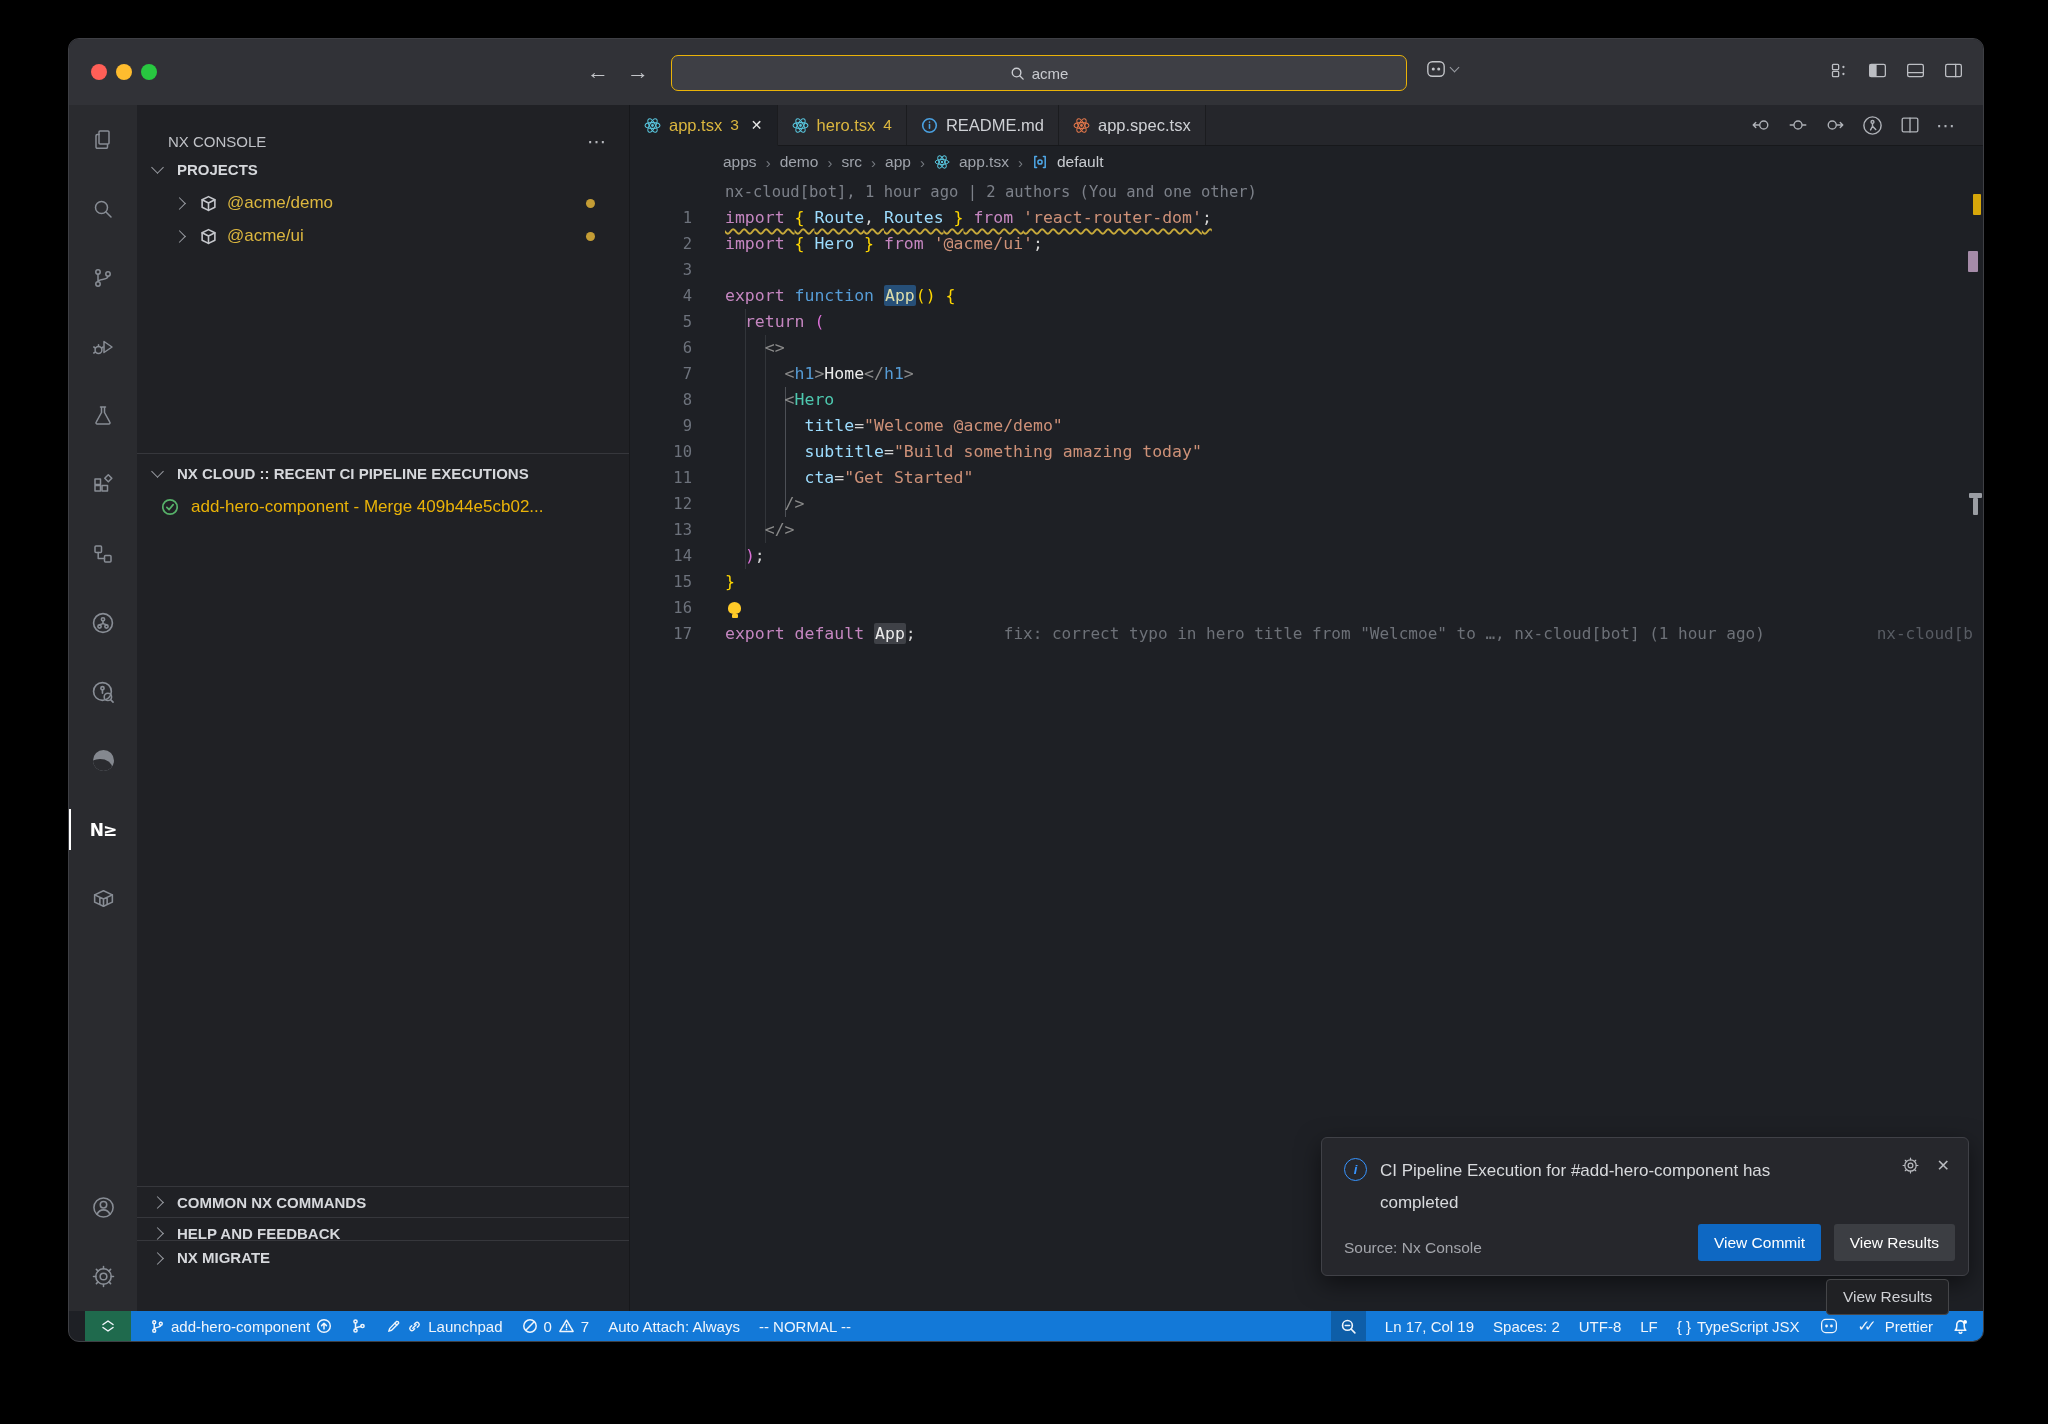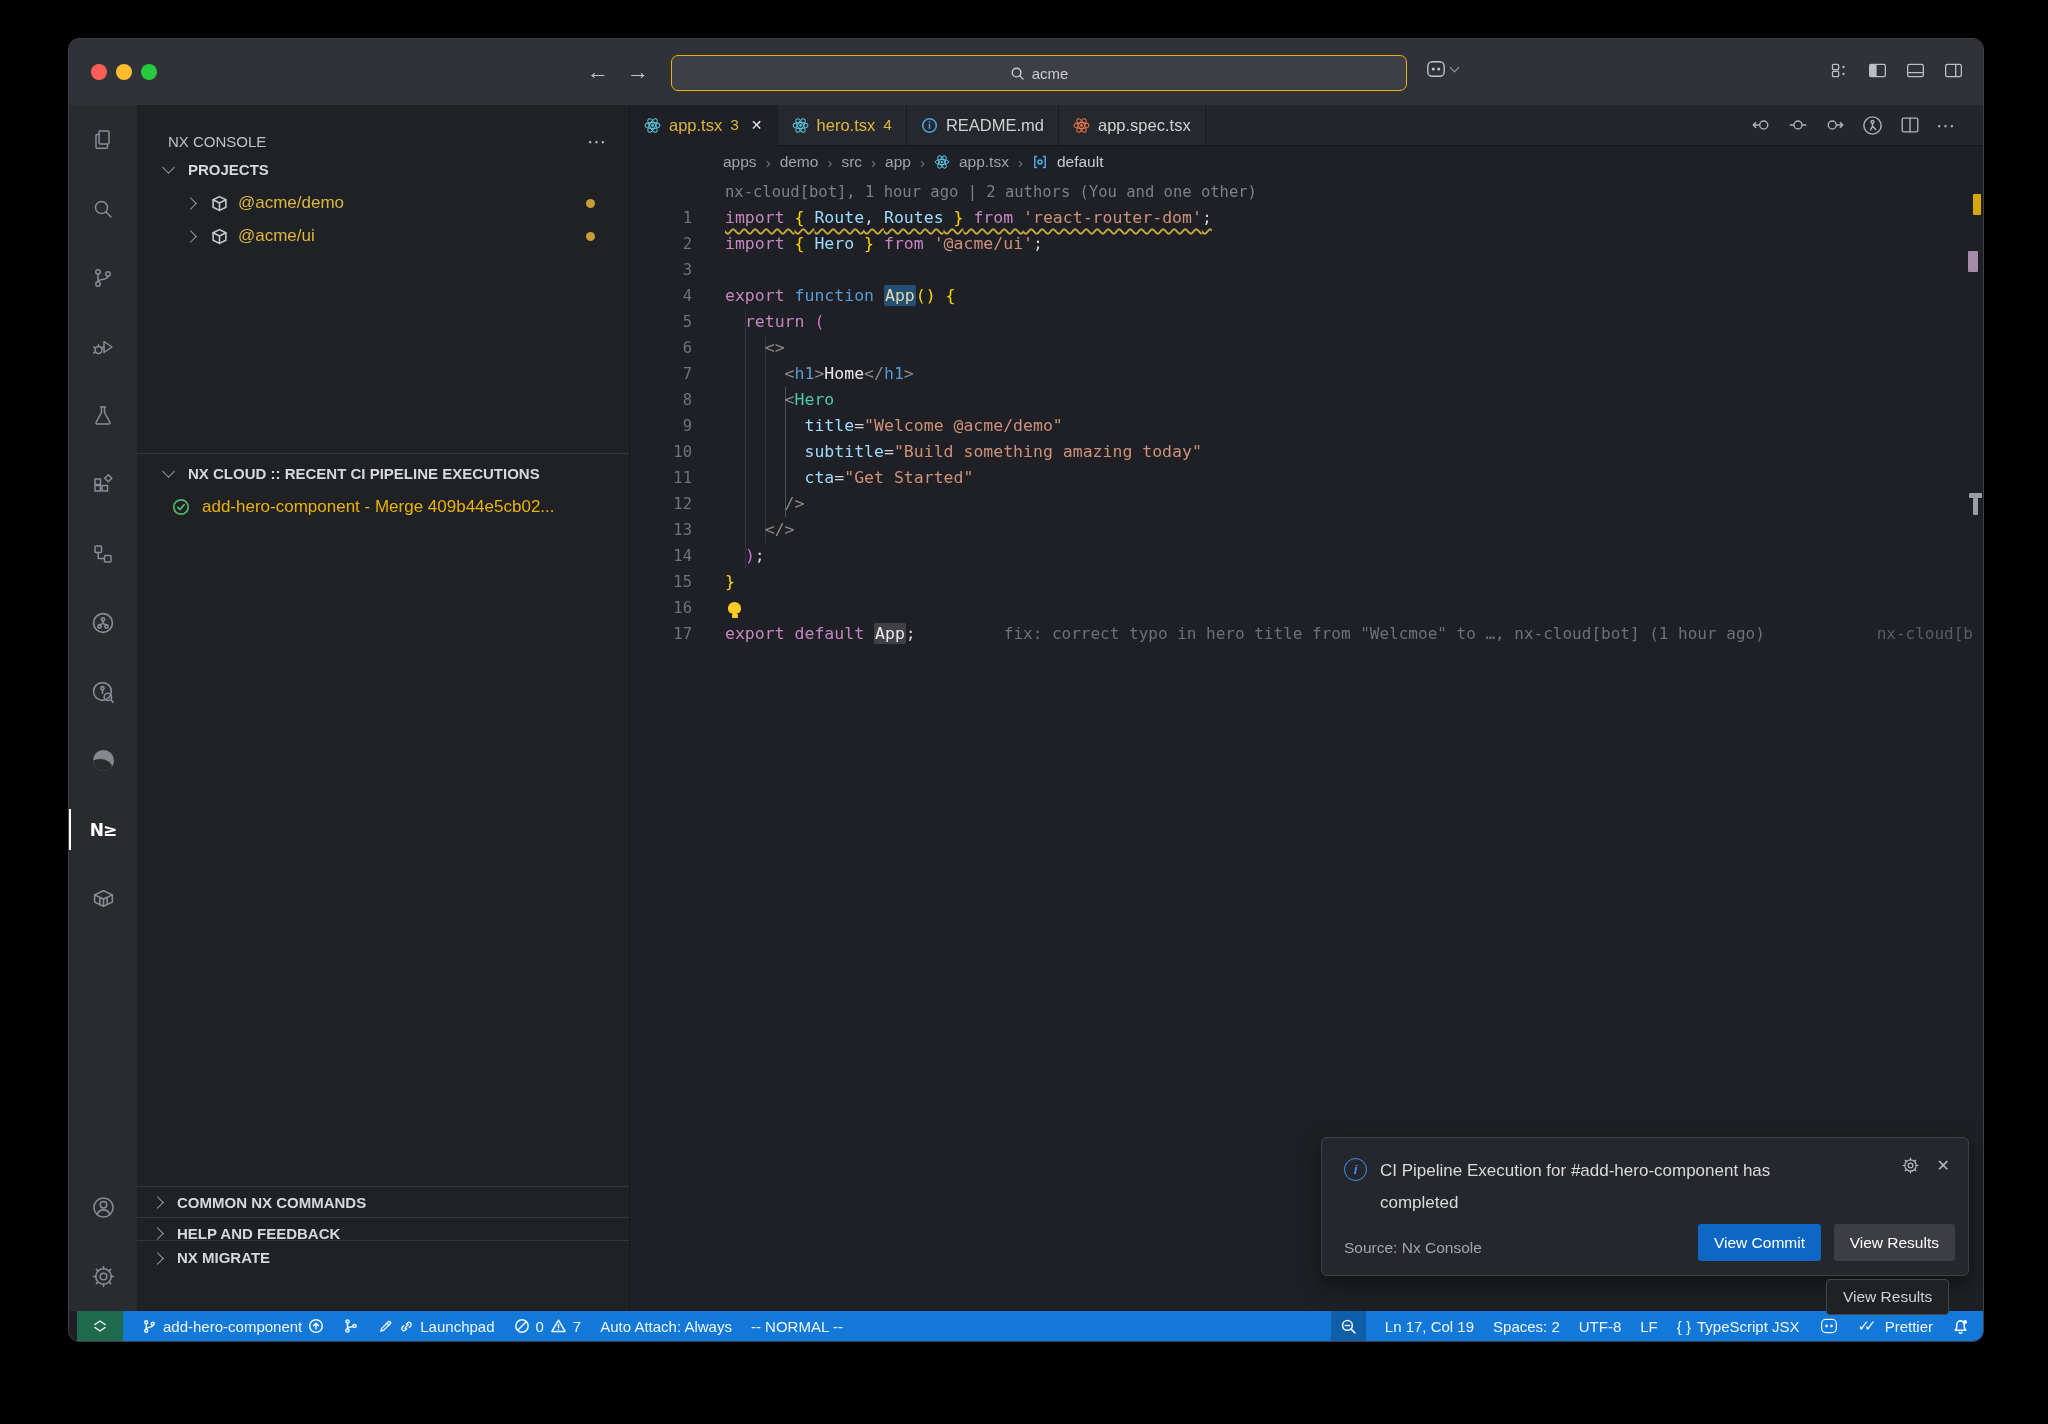--- a/index.html
+++ b/index.html
@@ -26,21 +26,21 @@
   .abitem.active::before{content:"";position:absolute;left:0;top:14px;bottom:14px;width:2px;background:#fff}
   .ab-bottom{position:absolute;bottom:0;left:0;display:flex;flex-direction:column;align-items:center}
   .nxlogo{font-weight:800;font-size:17px;letter-spacing:-1px;font-family:"DejaVu Sans",sans-serif}
   .edge-swirl{width:21px;height:21px;border-radius:50%;background:#84888f;position:relative;overflow:hidden}
   .edge-swirl::after{content:"";position:absolute;left:-5px;top:9px;width:24px;height:17px;border-radius:50%;background:#2a2b2f}
   
   .sidebar{width:492px;background:#202125;flex:none;position:relative;border-right:1px solid #17181b;color:#c7c9ce}
   .sb-title{position:absolute;left:0;right:0;top:16px;height:40px;display:flex;align-items:center;
     padding:0 22px 0 31px;font-size:15px;color:#bfc1c6;justify-content:space-between}
   .sb-more{font-size:19px;color:#b6b8bd;letter-spacing:1px}
-  .sb-row{position:absolute;left:11px;right:0;height:32px;display:flex;align-items:center;font-size:17px}
+  .sb-row{position:absolute;left:0;right:0;height:32px;display:flex;align-items:center;font-size:17px}
   .sb-head{font-weight:bold;font-size:15px;color:#d6d8dc}
   .chev{width:8px;height:8px;border-right:1.6px solid #9a9da3;border-bottom:1.6px solid #9a9da3;flex:none}
   .chev.down{transform:rotate(45deg);margin-top:-4px}
   .chev.right{transform:rotate(-45deg)}
   .gold{color:#dcb73f}
   .dot{width:9px;height:9px;border-radius:50%;background:#c49d35;position:absolute;right:34px}
   .sb-divider{position:absolute;left:0;right:0;height:1px;background:#36373c}
   .sb-bottomrow{position:absolute;left:0;right:0;height:31px;border-top:1px solid #36373c;display:flex;
     align-items:center;font-weight:bold;font-size:15px;color:#d6d8dc}
   
@@ -71,21 +71,21 @@
   .tk-w2{color:#eaeaea}.tk-a{color:#8a8a8a}
   .tk-h1{color:#dcdcaa;background:#264f78;border-radius:2px;padding:1px 1px}
   .tk-h2{color:#eaeaea;background:#3f4147;border-radius:2px;padding:1px 1px}
   .bulb{display:inline-block;width:13px;height:12px;background:#ffca28;border-radius:50% 50% 42% 42%;
     position:relative;margin-left:3px}
   .bulb::after{content:"";position:absolute;left:3.5px;bottom:-3.5px;width:6px;height:3.5px;background:#ffca28;border-radius:1px}
   .guide{position:absolute;width:1px;background:rgba(200,205,215,.12)}
   .ruler{position:absolute;right:0;top:0;bottom:0;width:14px}
   .rmark{position:absolute;border-radius:1px}
   
-  .statusbar{position:absolute;left:8px;right:0;bottom:0;height:30px;background:#1379d8;color:#f0f5fb;
+  .statusbar{position:absolute;left:16px;right:0;bottom:0;height:30px;background:#1379d8;color:#f0f5fb;
     font-size:15px;display:flex;align-items:flex-start}
   .sb-left{display:flex;align-items:center;gap:19px;flex:1;min-width:0}
   .sb-right{display:flex;align-items:center;gap:19px;padding-right:14px}
   .sbitem{display:flex;align-items:center;gap:6px;white-space:nowrap}
   .remotebox{width:46px;height:30px;background:#1f6a4d;display:flex;align-items:center;justify-content:center;flex:none}
   .zoombox{height:30px;padding:0 9px;background:rgba(0,0,0,.22);display:flex;align-items:center}
   .dblcheck{letter-spacing:-6px;margin-right:8px;font-size:15px}
   
   .notif{position:absolute;left:1252px;top:1098px;width:646px;height:137px;background:#26272c;
     border:1px solid #404147;border-radius:6px;box-shadow:0 8px 24px rgba(0,0,0,.5);color:#d8dadd;font-size:17px}

